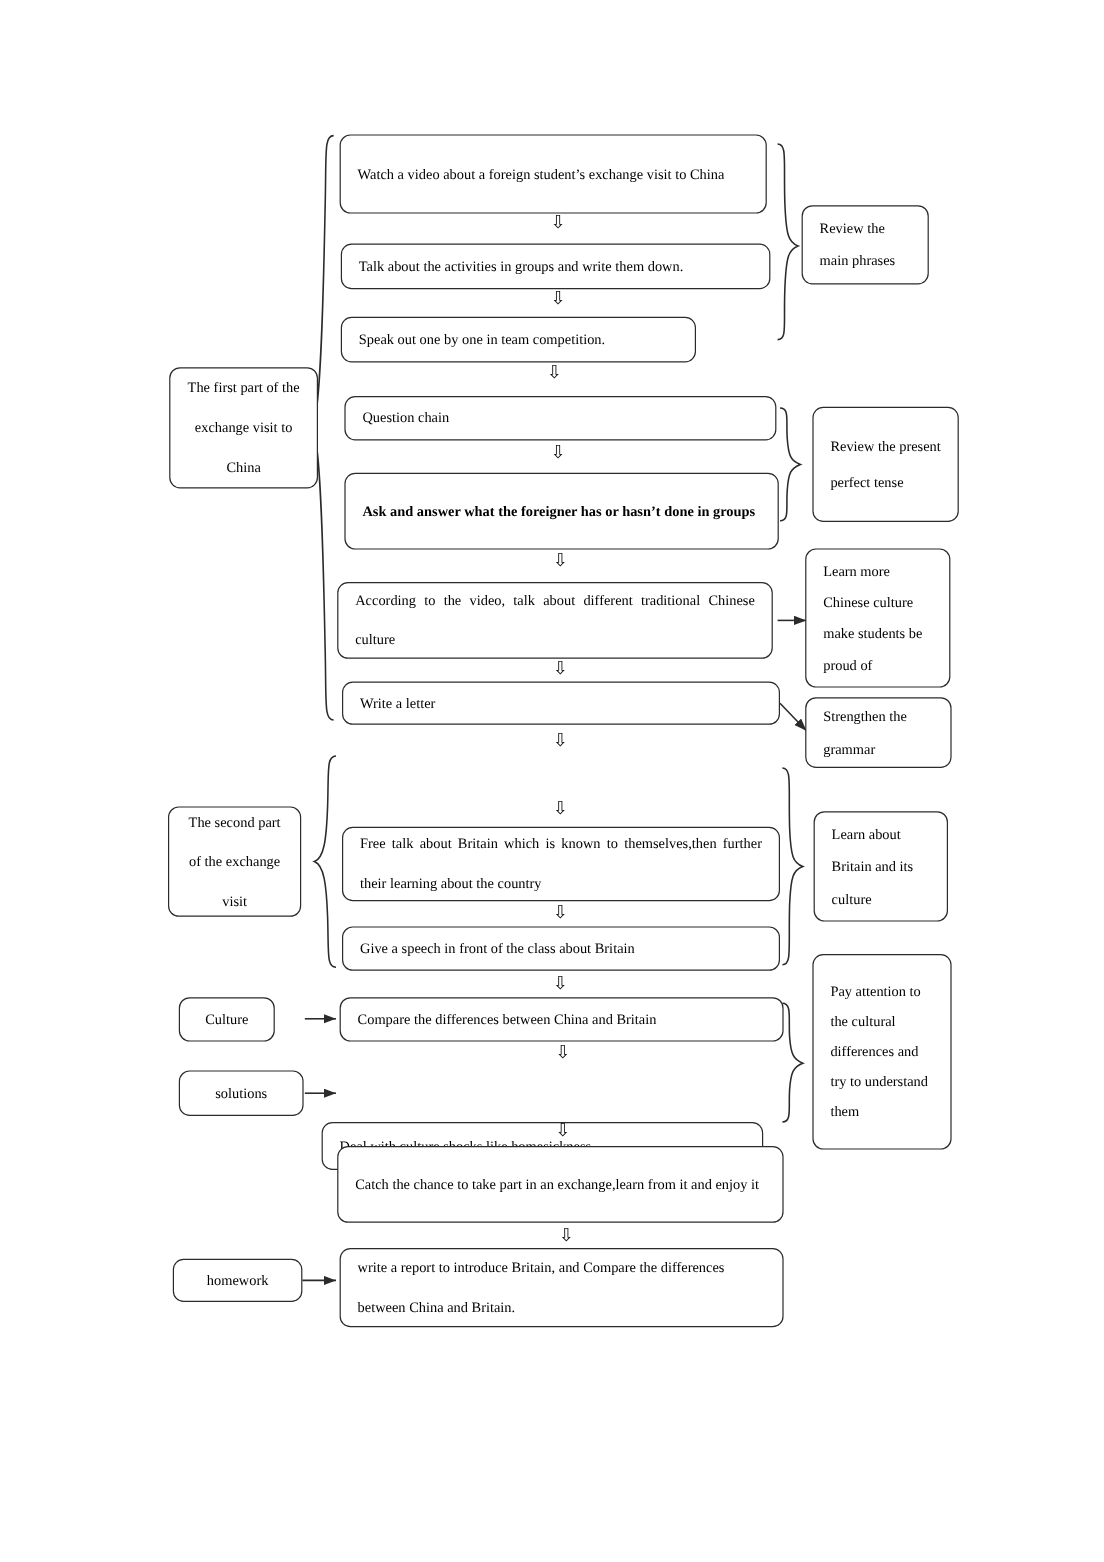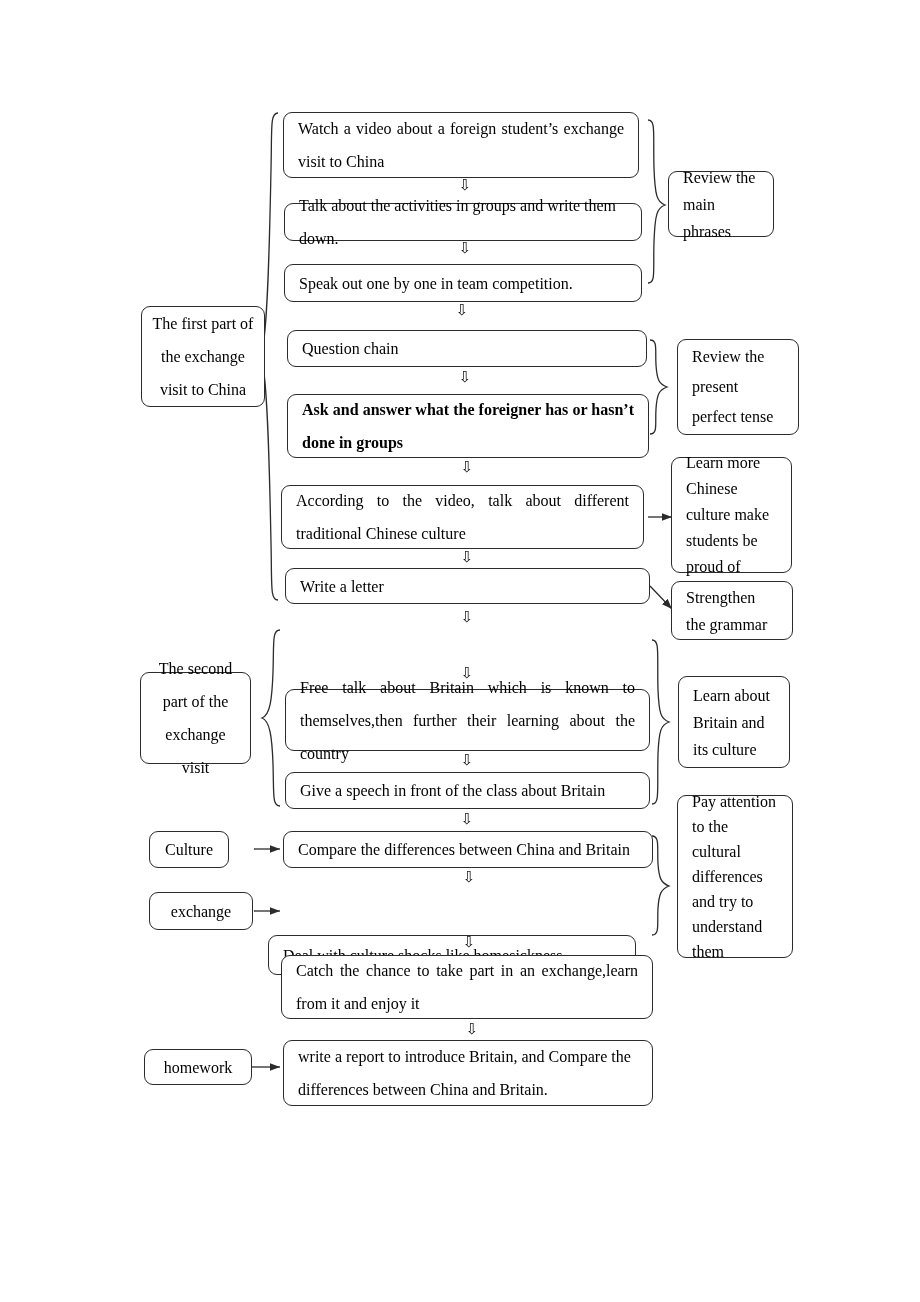--- a/index.html
+++ b/index.html
@@ -23,21 +23,21 @@
   }
   .box {
     position: absolute;
     box-sizing: border-box;
     border: 1px solid #2b2b2b;
     border-radius: 9px;
     background: #ffffff;
     display: flex;
     flex-direction: column;
     justify-content: center;
-    font-size: 16px;
+    font-size: 12px;
     line-height: 33px;
     z-index: 3;
   }
   .box .pad {
     padding: 0 14px;
   }
   .box.just .pad {
     text-align: justify;
     text-align-last: left;
   }
@@ -108,38 +108,38 @@
 
   <div class="box center" style="left:140px; top:672px; width:111px; height:92px;">
     <div class="pad">The second part of the exchange visit</div>
   </div>
 
   <div class="box center" style="left:149px; top:831px; width:80px; height:37px;">
     <div class="pad">Culture</div>
   </div>
 
   <div class="box center" style="left:149px; top:892px; width:104px; height:38px;">
-    <div class="pad">exchange</div>
+    <div class="pad">solutions</div>
   </div>
 
   <div class="box center" style="left:144px; top:1049px; width:108px; height:36px;">
     <div class="pad">homework</div>
   </div>
 
   <div class="box just" style="left:283px; top:112px; width:356px; height:66px;">
     <div class="pad">Watch a video about a foreign student’s exchange visit to China</div>
   </div>
   <div class="arrow-down" style="left:455px; top:178px;">⇩</div>
 
   <div class="box" style="left:284px; top:203px; width:358px; height:38px;">
     <div class="pad">Talk about the activities in groups and write them down.</div>
   </div>
   <div class="arrow-down" style="left:455px; top:241px;">⇩</div>
 
-  <div class="box" style="left:284px; top:264px; width:358px; height:38px;">
+  <div class="box" style="left:284px; top:264px; width:296px; height:38px;">
     <div class="pad">Speak out one by one in team competition.</div>
   </div>
   <div class="arrow-down" style="left:452px; top:303px;">⇩</div>
 
   <div class="box" style="left:287px; top:330px; width:360px; height:37px;">
     <div class="pad">Question chain</div>
   </div>
   <div class="arrow-down" style="left:455px; top:370px;">⇩</div>
 
   <div class="box just" style="left:287px; top:394px; width:362px; height:64px;font-weight:bold;">

